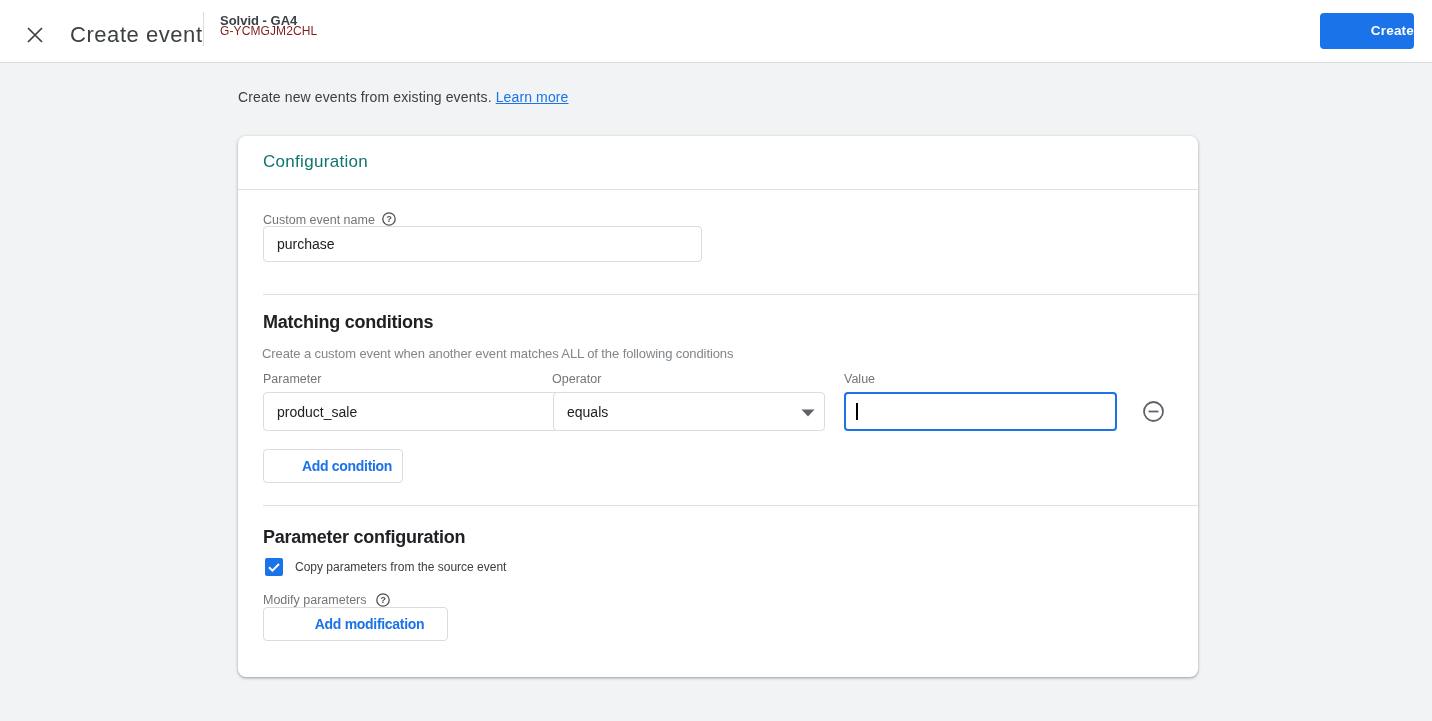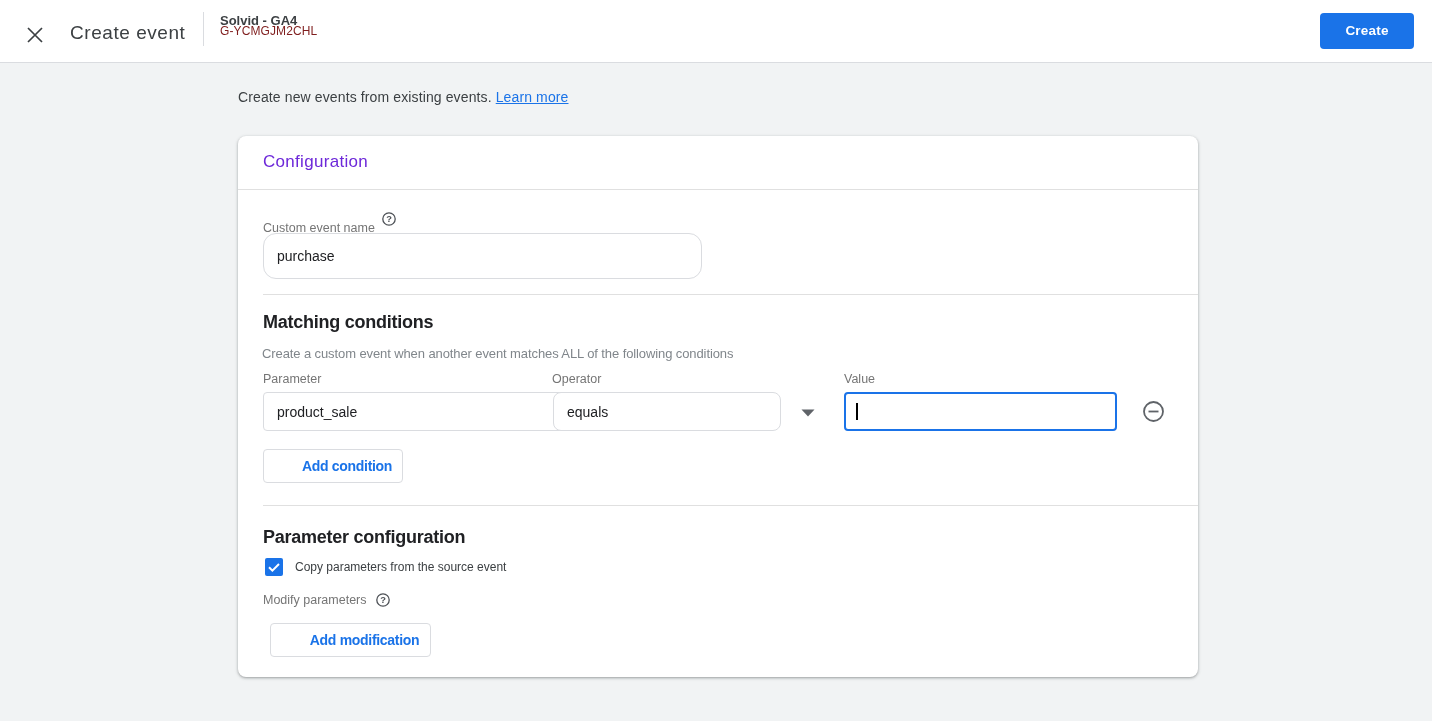--- a/index.html
+++ b/index.html
@@ -1,28 +1,28 @@
 <!DOCTYPE html>
 <html><head>
 <meta charset="utf-8">
 <style>
   * { margin:0; padding:0; box-sizing:border-box; }
   html,body { width:1432px; height:721px; overflow:hidden; }
   body { font-family:"Liberation Sans", sans-serif; background:#f1f3f4; position:relative; }
   .header { position:absolute; left:0; top:0; width:1432px; height:63px; background:#fff; border-bottom:1px solid #dadce0; }
   .xbtn { position:absolute; }
-  .title { position:absolute; left:70px; top:22px; font-size:19px; color:#3c4043; letter-spacing:0.55px; }
+  .title { position:absolute; left:70px; top:22px; font-size:22px; color:#3c4043; letter-spacing:0.55px; }
   .vdiv { position:absolute; left:203px; top:12px; width:1px; height:34px; background:#dadce0; }
   .prop1 { position:absolute; left:220px; top:13px; font-size:13px; font-weight:700; color:#3c4043; }
   .prop2 { position:absolute; left:220px; top:24px; font-size:12px; color:#7f1d1d; letter-spacing:0.1px; }
-  .createbtn { position:absolute; left:1320px; top:13px; width:94px; height:36px; background:#1a73e8; border-radius:4px; color:#fff; font-size:13.5px; font-weight:700; text-align:center; line-height:36px; letter-spacing:0.2px; }
+  .createbtn { position:absolute; left:1320px; top:13px; width:94px; height:36px; background:#1a73e8; border-radius:4px; color:#fff; font-size:13.5px; font-weight:700; text-align:right; line-height:36px; letter-spacing:0.2px; }
   .intro { position:absolute; left:238px; top:88.5px; font-size:14px; color:#3c4043; letter-spacing:0.12px; }
   .intro a { color:#1a73e8; text-decoration:underline; }
   .card { position:absolute; left:238px; top:136px; width:960px; height:541px; background:#fff; border-radius:8px; box-shadow:0 1px 2px 0 rgba(60,64,67,.30), 0 1px 3px 1px rgba(60,64,67,.15); }
-  .cardhead { position:absolute; font-size:17px; color:#6d28d9; letter-spacing:0.3px; }
+  .cardhead { position:absolute; font-size:17px; color:#0f766e; letter-spacing:0.3px; }
   .hd1 { position:absolute; left:238px; top:189px; width:960px; height:1px; background:#e0e0e0; }
   .hd2 { position:absolute; left:263px; top:294px; width:935px; height:1px; background:#e0e0e0; }
   .hd3 { position:absolute; left:263px; top:505px; width:935px; height:1px; background:#e0e0e0; }
   .lbl { font-size:12.5px; color:#757575; position:absolute; }
   .input { position:absolute; background:#fff; border:1px solid #dadce0; border-radius:4px; font-size:14px; color:#202124; padding-left:13px; display:flex; align-items:center; }
   .btn { position:absolute; background:#fff; border:1px solid #dadce0; border-radius:4px; color:#1a73e8; font-size:14px; font-weight:700; display:flex; align-items:center; justify-content:center; letter-spacing:-0.3px;padding-left:28px; }
   .sechead { position:absolute; font-size:18px; font-weight:700; color:#202124; letter-spacing:-0.25px; }
   .helpicon { position:absolute; }
 </style>
 </head>
@@ -36,35 +36,35 @@
   <div class="prop1">Solvid - GA4</div>
   <div class="prop2">G-YCMGJM2CHL</div>
   <div class="createbtn">Create</div>
 
   <div class="intro">Create new events from existing events.&nbsp;<a href="#">Learn more</a></div>
 
   <div class="card"></div>
   <div class="cardhead" style="left:263px; top:152px;">Configuration</div>
   <div class="hd1"></div>
 
-  <div class="lbl" style="left:263px; top:213px;margin-top:8px;">Custom event name</div>
+  <div class="lbl" style="left:263px; top:213px;">Custom event name</div>
   <svg class="helpicon" style="left:381.7px; top:212.3px;" width="14" height="14" viewBox="0 0 14 14">
     <circle cx="7" cy="7" r="6.2" fill="none" stroke="#4d5156" stroke-width="1.3"></circle>
     <text x="7" y="10.4" text-anchor="middle" font-size="9.3" font-weight="bold" font-family="Liberation Sans" fill="#4d5156">?</text>
   </svg>
-  <div class="input" style="left:263px; top:233px; width:438.5px; height:46px;border-radius:13px;">purchase</div>
+  <div class="input" style="left:263px; top:226px; width:438.5px; height:36px;">purchase</div>
 
   <div class="hd2"></div>
   <div class="sechead" style="left:263px; top:312px;">Matching conditions</div>
   <div class="lbl" style="left:262px; top:346px; font-size:13px; color:#80868b; letter-spacing:-0.1px;">Create a custom event when another event matches ALL of the following conditions</div>
   <div class="lbl" style="left:263px; top:371.5px;">Parameter</div>
   <div class="lbl" style="left:552px; top:371.5px;">Operator</div>
   <div class="lbl" style="left:844px; top:371.5px;">Value</div>
   <div class="input" style="left:263px; top:392px; width:326px; height:39px;">product_sale</div>
-  <div class="input" style="left:553px; top:392px; width:228px; height:39px;border-radius:8px;">equals</div>
+  <div class="input" style="left:553px; top:392px; width:272px; height:39px;">equals</div>
   <svg class="helpicon" style="left:801px; top:409px;" width="14" height="8" viewBox="0 0 14 8">
     <path d="M0.5 0.5 L7 7.5 L13.5 0.5 Z" fill="#5f6368"></path>
   </svg>
   <div class="input" style="left:844px; top:392px; width:273px; height:39px; border:2px solid #1a73e8; padding-left:10px;">
     <span style="display:inline-block; width:1.5px; height:17px; background:#000;"></span>
   </div>
   <svg class="helpicon" style="left:1143px; top:401px;" width="21" height="21" viewBox="0 0 21 21">
     <circle cx="10.5" cy="10.5" r="9.5" fill="none" stroke="#5f6368" stroke-width="1.8"></circle>
     <path d="M5.5 10.5 L15.5 10.5" stroke="#5f6368" stroke-width="1.8"></path>
   </svg>
@@ -75,13 +75,13 @@
   <div style="position:absolute; left:265px; top:558px; width:18px; height:18px; background:#1a73e8; border-radius:2px;"></div>
   <svg class="helpicon" style="left:265px; top:558px;" width="18" height="18" viewBox="0 0 18 18">
     <path d="M4 9.2 L7.4 12.6 L14 6" stroke="#fff" stroke-width="2" fill="none"></path>
   </svg>
   <div style="position:absolute; left:295px; top:560px; font-size:12px; color:#3c4043;">Copy parameters from the source event</div>
   <div class="lbl" style="left:263px; top:593px;">Modify parameters</div>
   <svg class="helpicon" style="left:376.2px; top:592.8px;" width="14" height="14" viewBox="0 0 14 14">
     <circle cx="7" cy="7" r="6.2" fill="none" stroke="#4d5156" stroke-width="1.3"></circle>
     <text x="7" y="10.4" text-anchor="middle" font-size="9.3" font-weight="bold" font-family="Liberation Sans" fill="#4d5156">?</text>
   </svg>
-  <div class="btn" style="left:263px; top:623px; width:161px; height:34px;margin-left:7px;">Add modification</div>
+  <div class="btn" style="left:263px; top:607px; width:185px; height:34px;">Add modification</div>
 
 </body></html>

